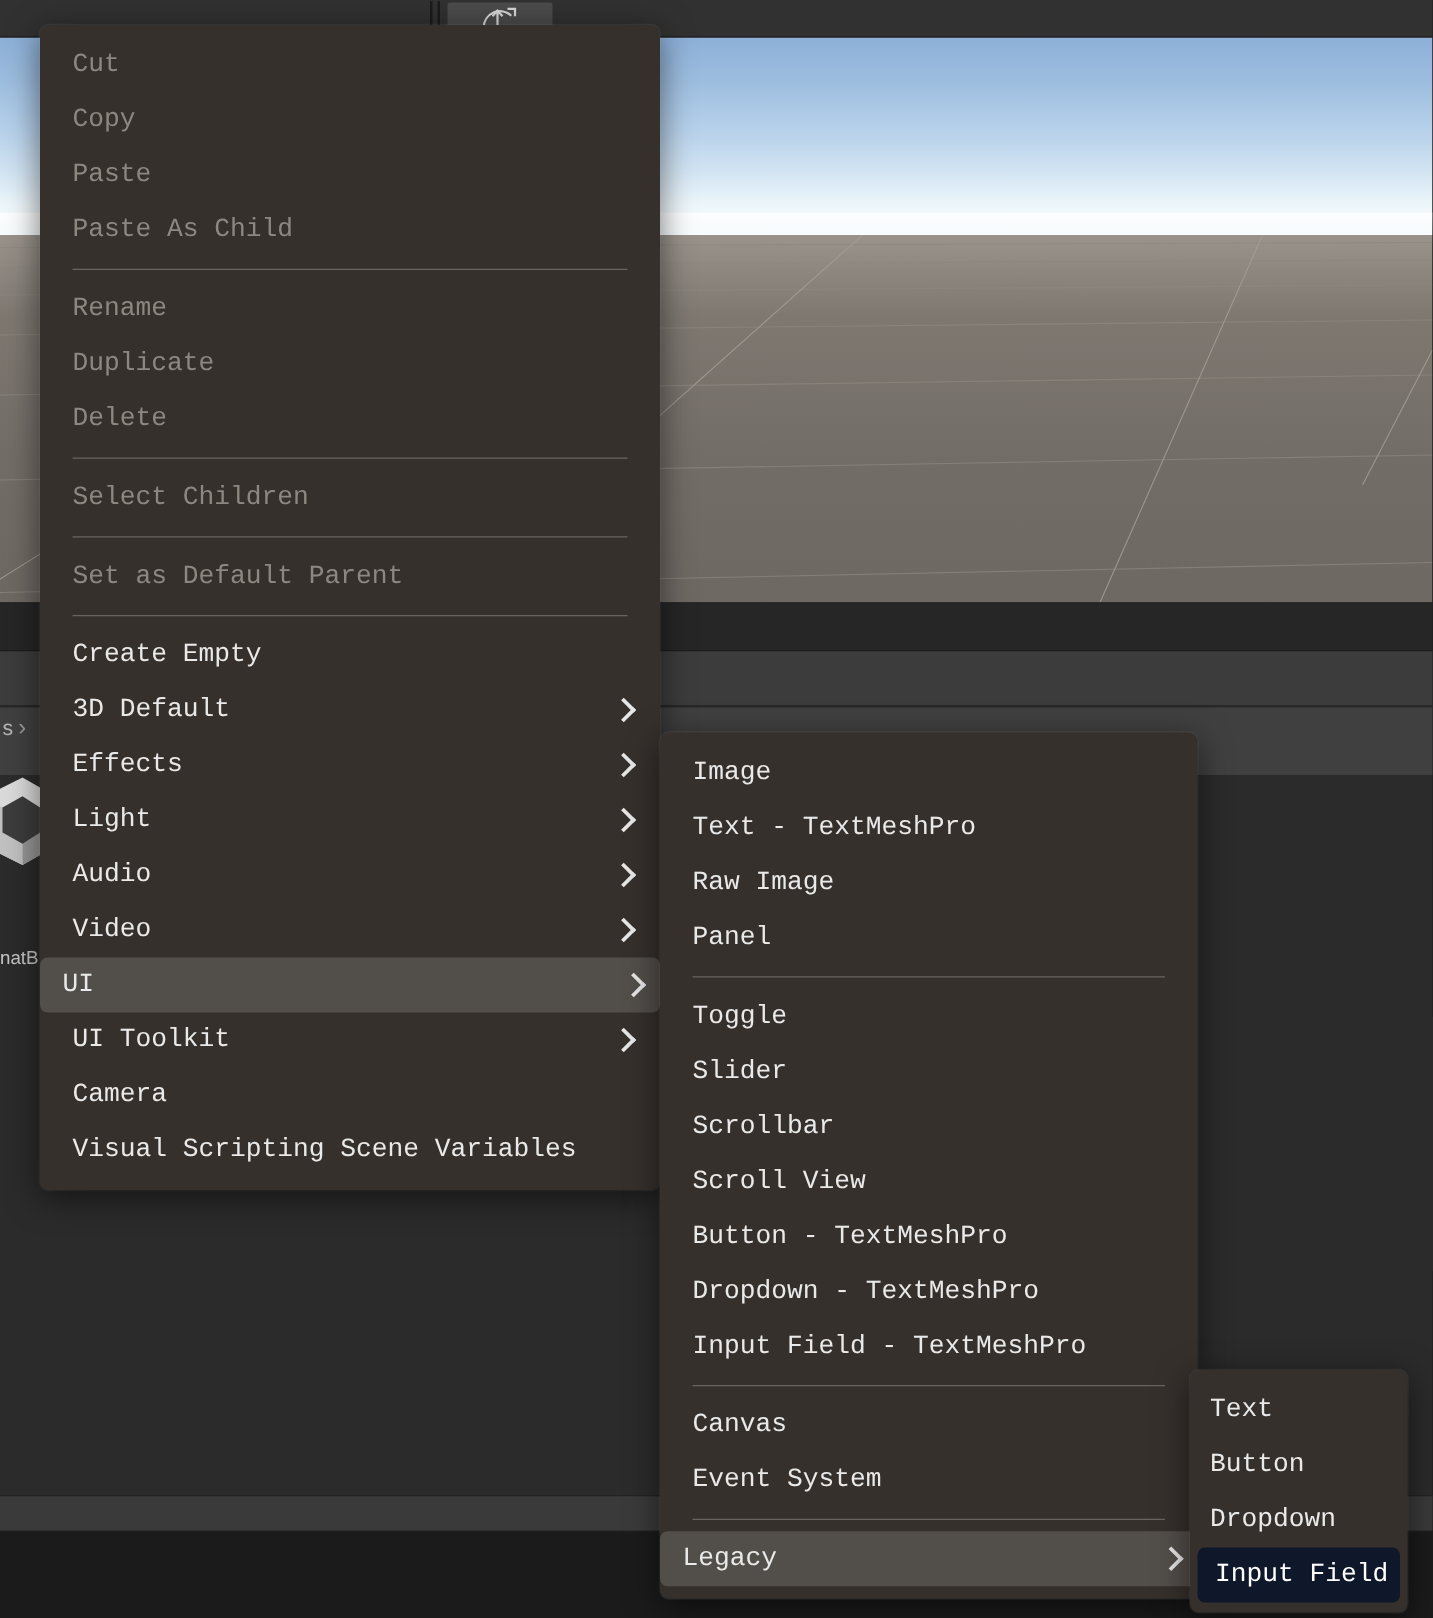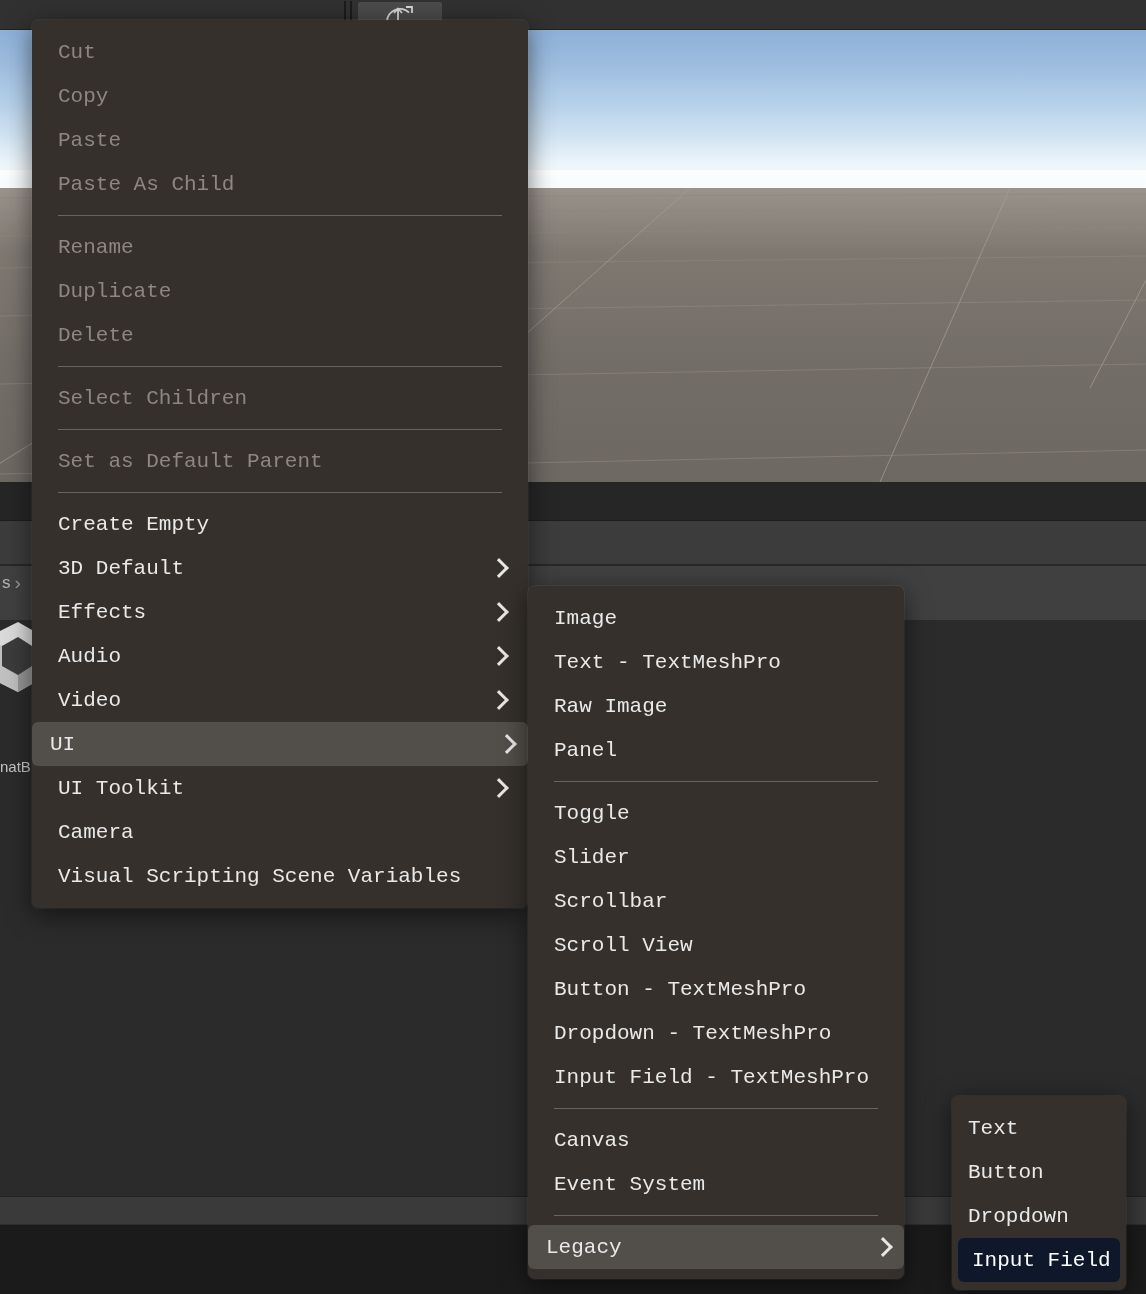--- a/index.html
+++ b/index.html
@@ -116,21 +116,21 @@
     color:#ffffff;
   }
   .sep {
     height:1px;
     background:#6a645e;
     margin:9px 26px;
   }
 
   
   #menu-root    { left:32px;  top:20px;   width:496px; }
-  #menu-ui      { left:528px; top:586px;  width:376px; }
+  #menu-ui      { left:528px; top:586px;  width:430px; }
   #menu-legacy  { left:952px; top:1096px; width:174px; padding-bottom:8px;}
 
   #menu-legacy .menu-item { height:44px; font-size:21px; padding:0 16px; }
   #menu-legacy .menu-item.hl-blue { margin:0 6px; padding-left:14px; }
 </style>
 </head>
 <body>
 
 <div id="editor-bg">
 
@@ -232,20 +232,24 @@
     </div>
     <div class="menu-item">
       <span class="label">3D Default</span>
       <span class="arrow"></span>
     </div>
     <div class="menu-item">
       <span class="label">Effects</span>
       <span class="arrow"></span>
     </div>
     <div class="menu-item">
+      <span class="label">Light</span>
+      <span class="arrow"></span>
+    </div>
+    <div class="menu-item">
       <span class="label">Audio</span>
       <span class="arrow"></span>
     </div>
     <div class="menu-item">
       <span class="label">Video</span>
       <span class="arrow"></span>
     </div>
     <div class="menu-item hl">
       <span class="label">UI</span>
       <span class="arrow"></span>

